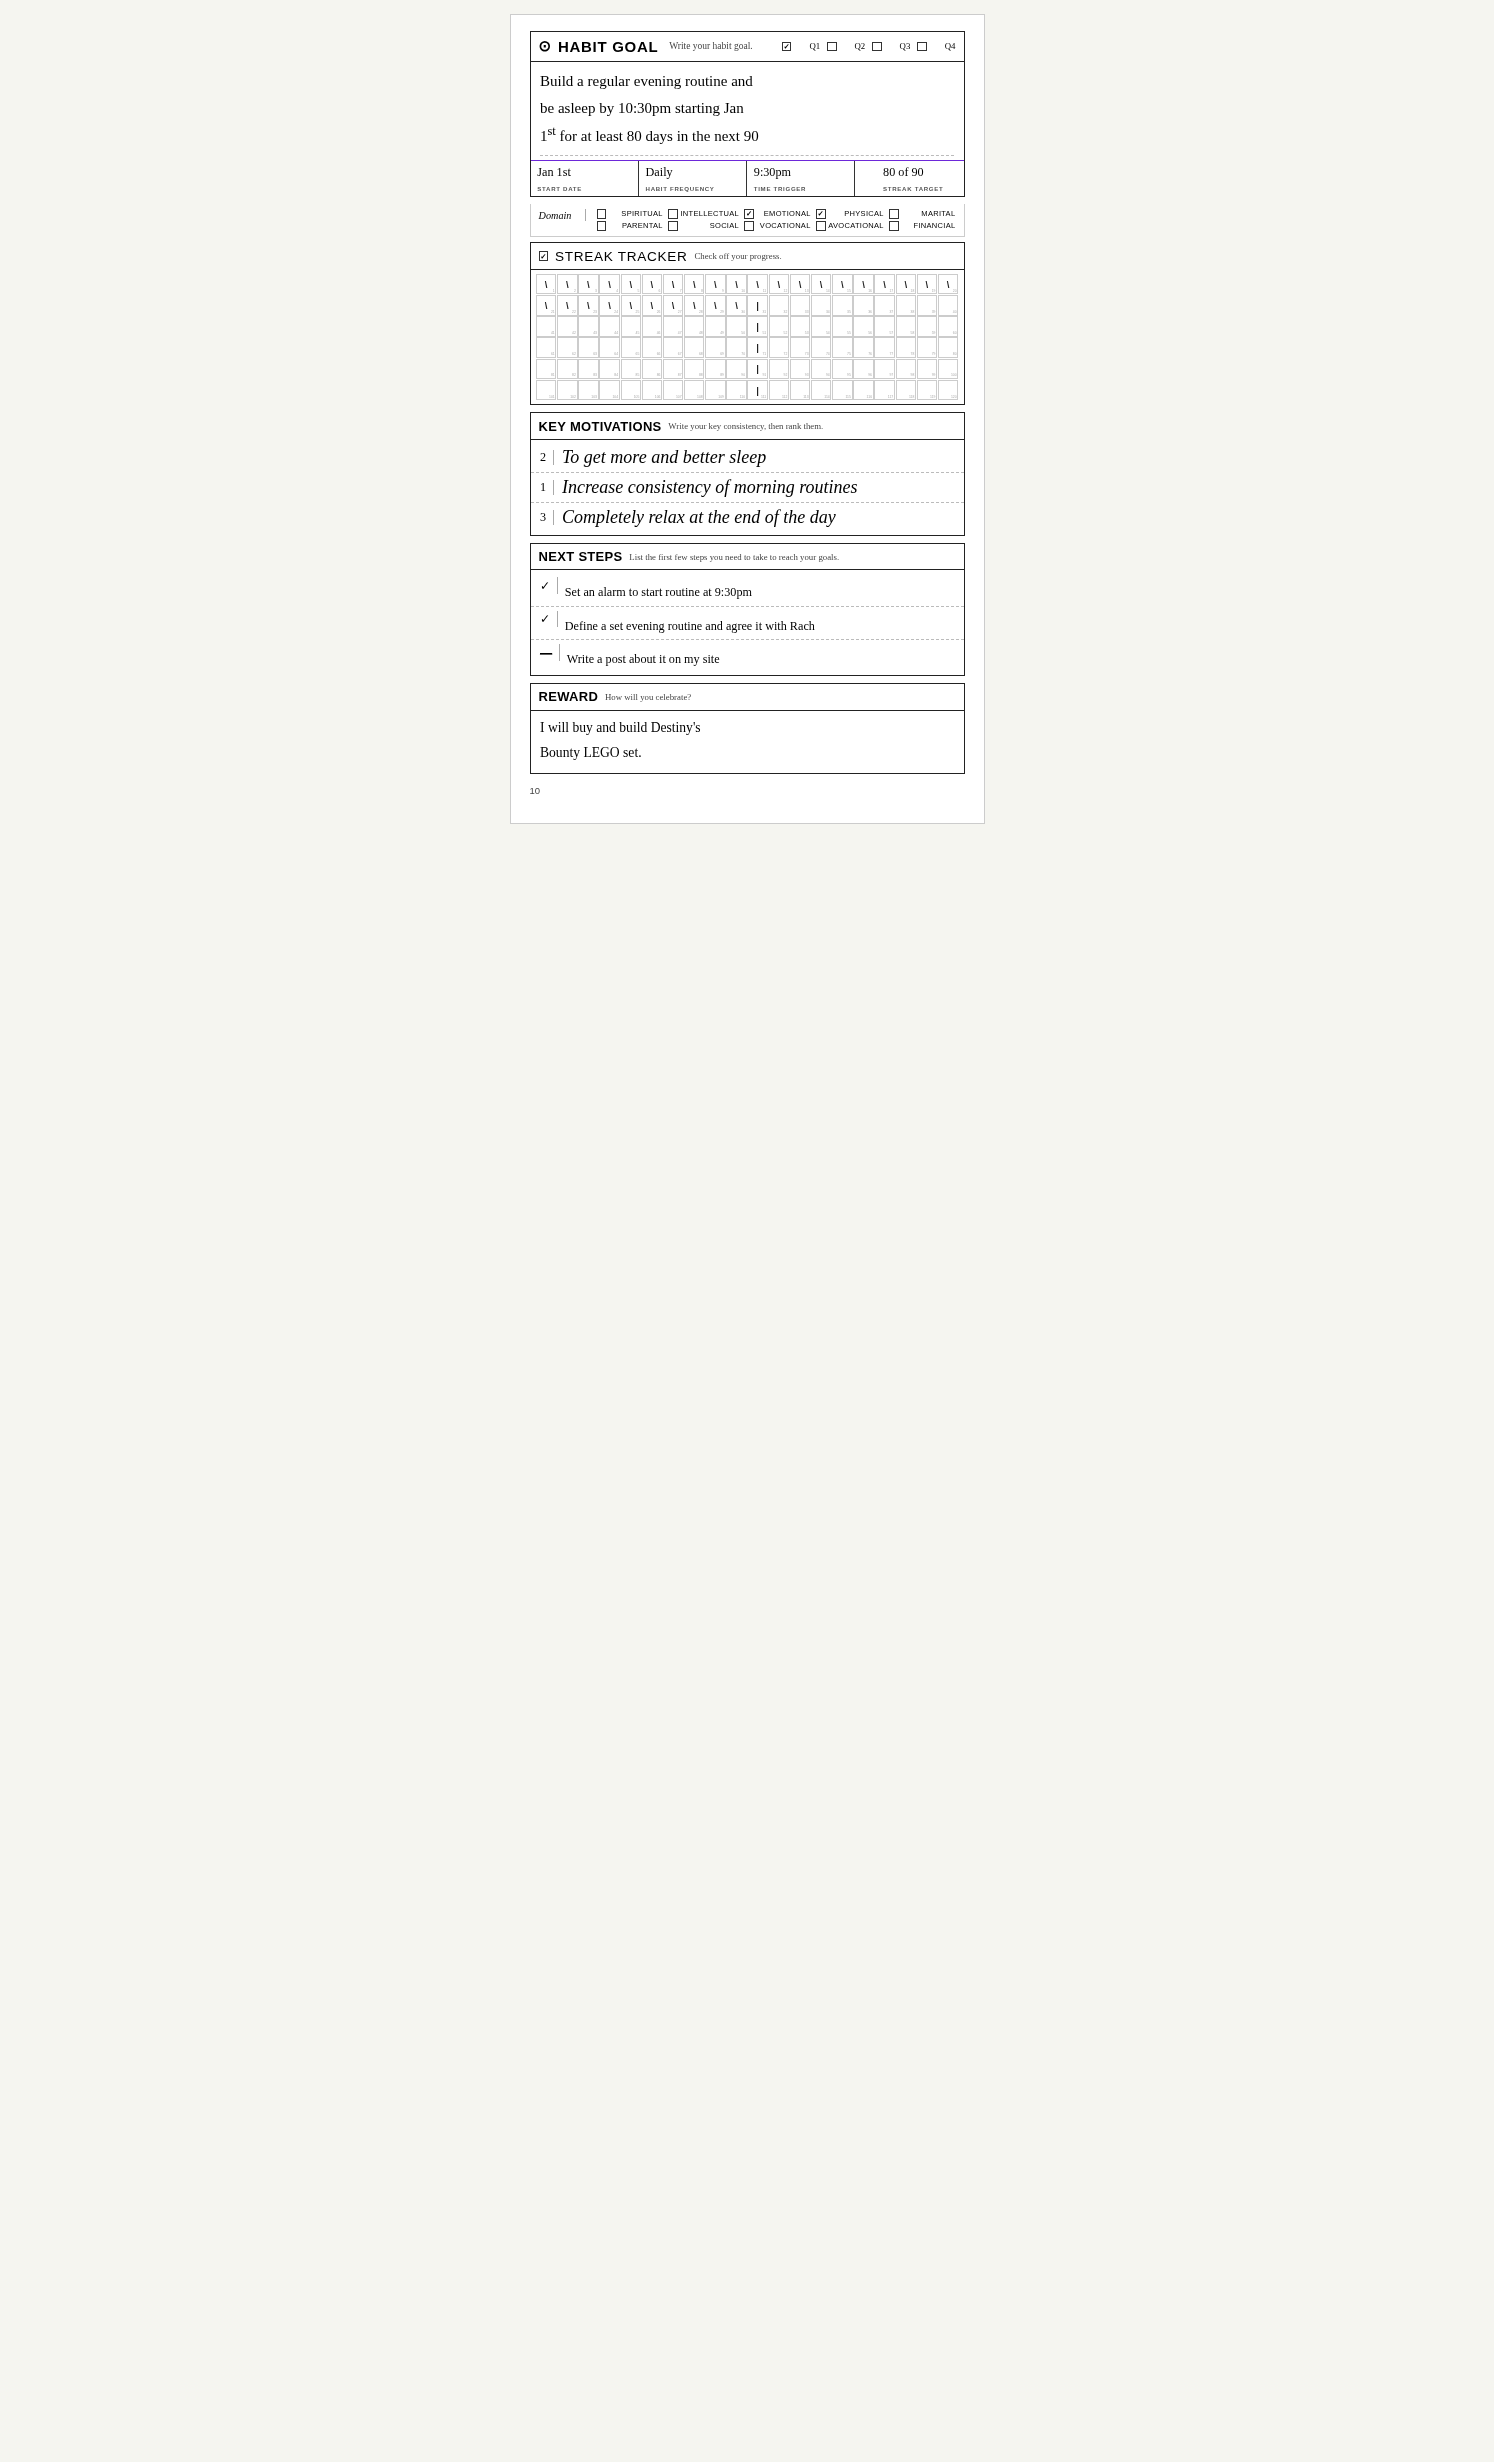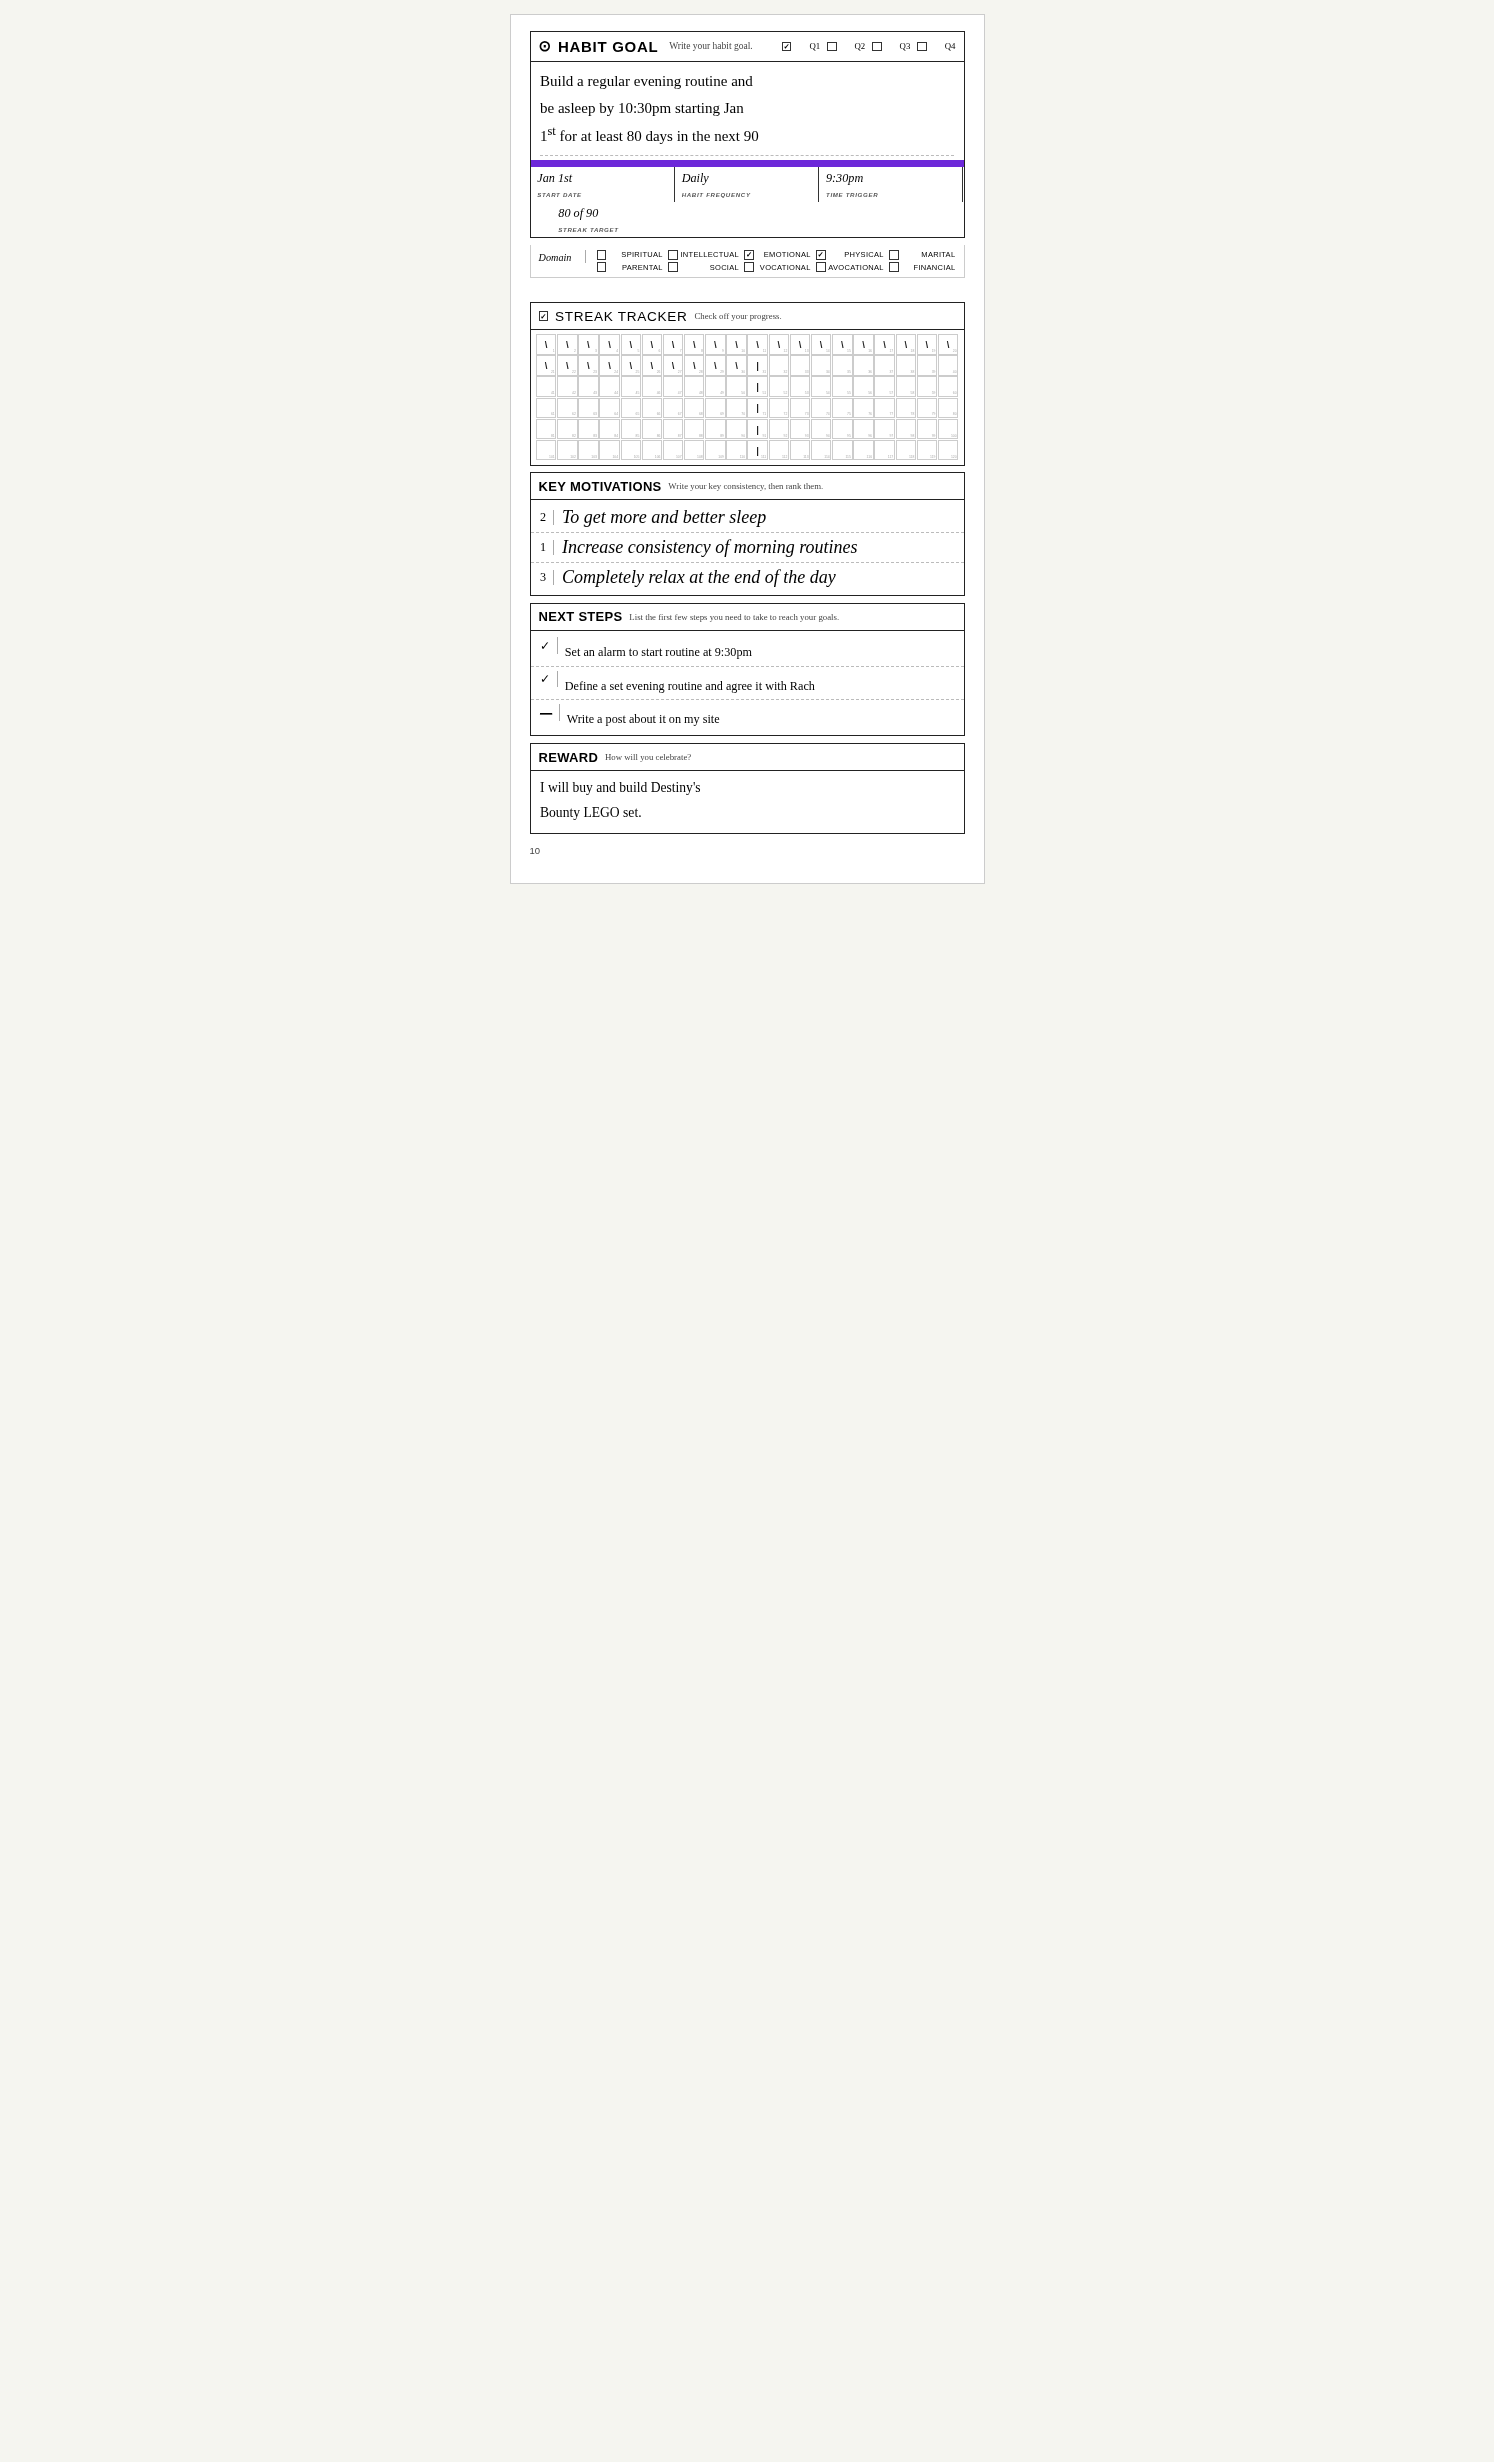--- a/index.html
+++ b/index.html
@@ -89,23 +89,22 @@
       font-size: 15px;
       line-height: 1.75;
     }
 
     .habit-goal-body {
       padding: 6.8px 9.5px 1.4px 9.5px;
     }
 
     .habit-fields-row {
       display: grid;
-      grid-template-columns: 1fr 1fr 1fr;
-      border-top: 7px solid #6d28d9;
-      font-style: italic;
+      grid-template-columns: 1fr 1fr 1fr 1fr;
+      border-top: 1px solid #6d28d9;
     }
 
     .habit-field {
       padding: 4.1px 6.8px 2.7px 6.8px;
       border-right: 1px solid #333;
     }
 
     .habit-field:last-child {
       border-right: none;
       margin-left: 21px;
@@ -125,21 +124,21 @@
       color: #555;
       font-family: Arial, sans-serif;
       font-weight: bold;
     }
 
     
     .domain-section {
       border: 1px solid #ccc;
       border-top: none;
       padding: 5.4px 8.1px;
-      margin-bottom: 24px;
+      margin-bottom: 5px;
       display: flex;
       align-items: flex-start;
       gap: 11px;
     }
 
     .domain-label {
       font-style: italic;
       font-size: 10.2px;
       padding-top: 1.4px;
       white-space: nowrap;

